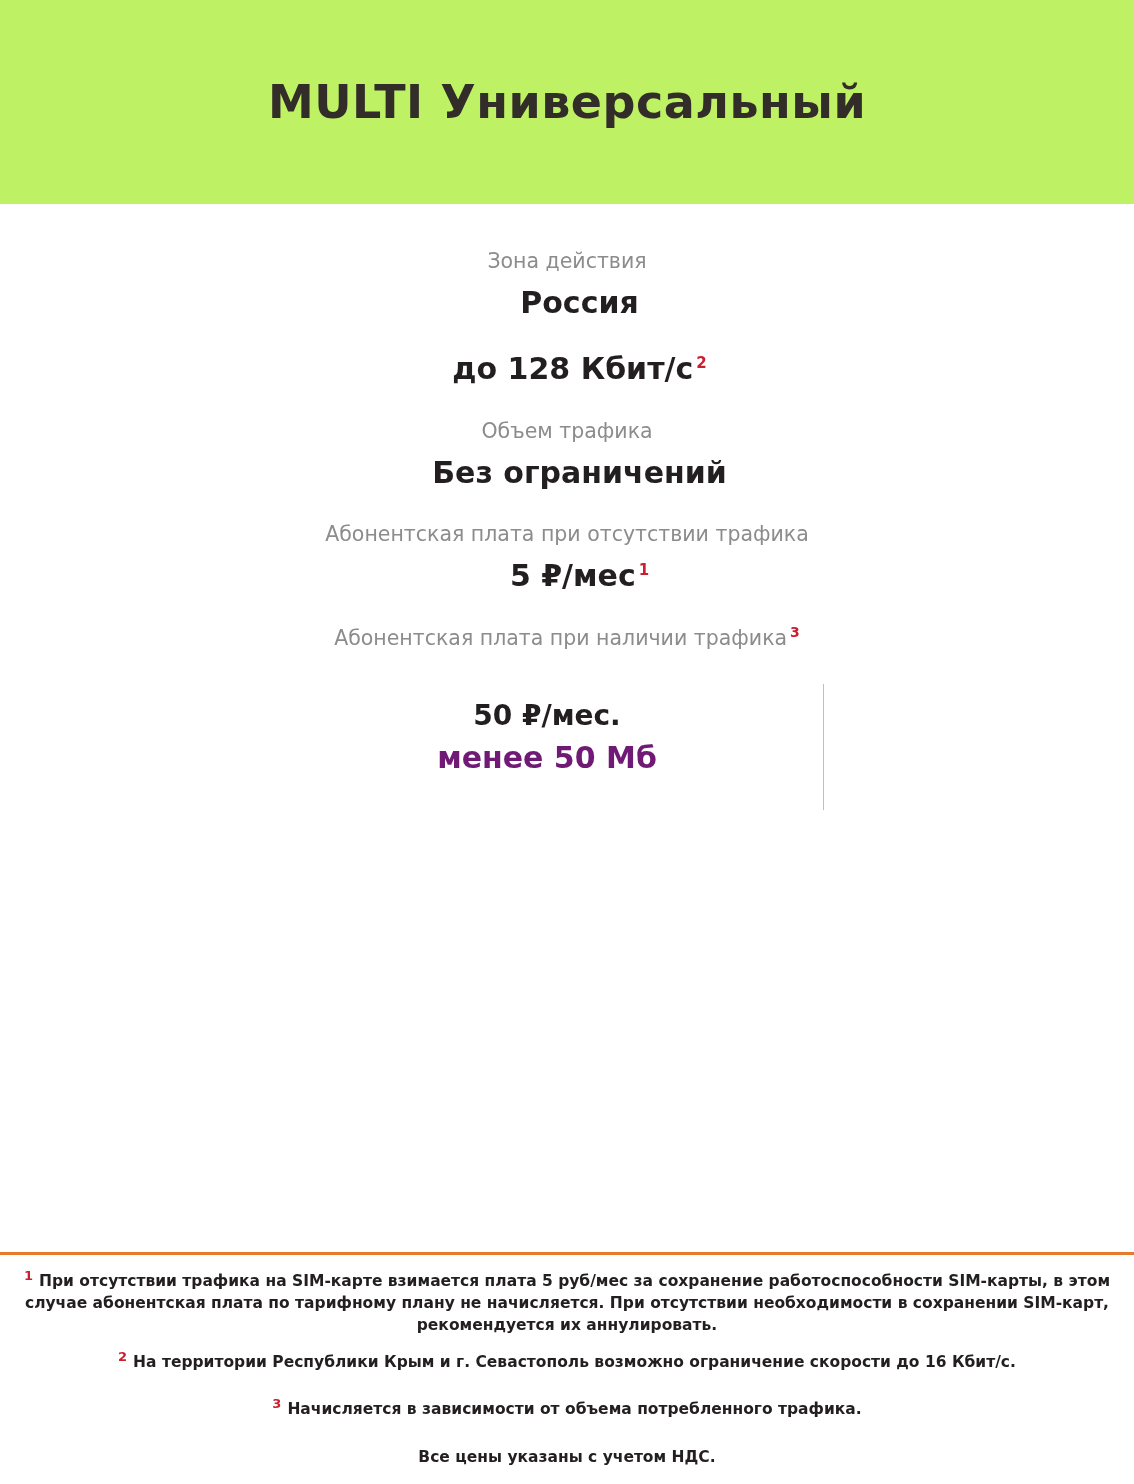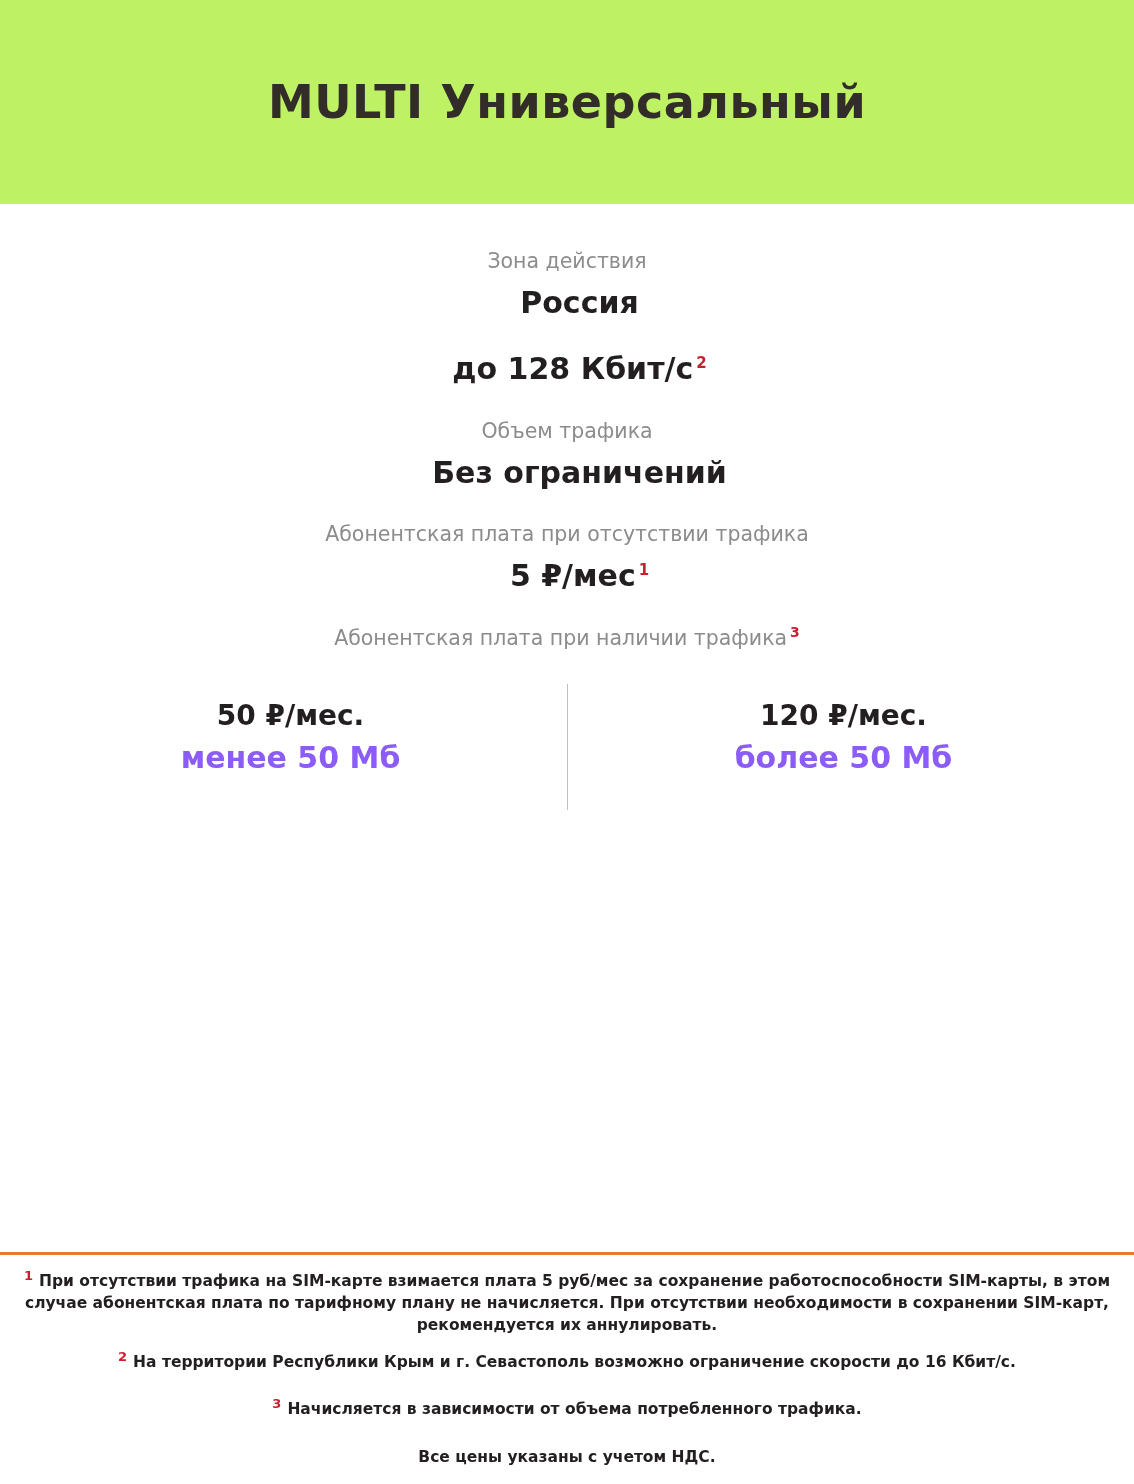--- a/index.html
+++ b/index.html
@@ -94,21 +94,21 @@
   }
   .tariff-price {
     font-size: 28px;
     font-weight: bold;
     color: #231f20;
     line-height: 1.55;
   }
   .tariff-cond {
     font-size: 30px;
     font-weight: bold;
-    color: #8b5cf6;
+    color: #701a75;
     line-height: 1.4;
   }
 
   
   .footer {
     position: absolute;
     left: 0;
     bottom: 0;
     width: 100%;
     box-sizing: border-box;
@@ -188,24 +188,20 @@
       <span>Абонентская плата при наличии трафика</span><span class="sup-gray">3</span>
     </div>
   </div>
 
   <div class="tariff-split">
     <div class="tariff-col">
       <div class="tariff-price">50 ₽/мес.</div>
       <div class="tariff-cond">менее 50 Мб</div>
     </div>
     <div class="tariff-divider"></div>
-    <div class="tariff-col">
-      <div class="tariff-price">120 ₽/мес.</div>
-      <div class="tariff-cond">более 50 Мб</div>
-    </div>
   </div>
 
 </div>
 
 <div class="footer">
   <div class="footer-rule"></div>
   <div class="footnotes">
 
     <div class="footnote fn-1">
       <span class="fn-num">1</span><span>При отсутствии трафика на SIM-карте взимается плата 5 руб/мес за сохранение работоспособности SIM-карты, в этом случае абонентская плата по тарифному плану не начисляется. При отсутствии необходимости в сохранении SIM-карт, рекомендуется их аннулировать.</span>

